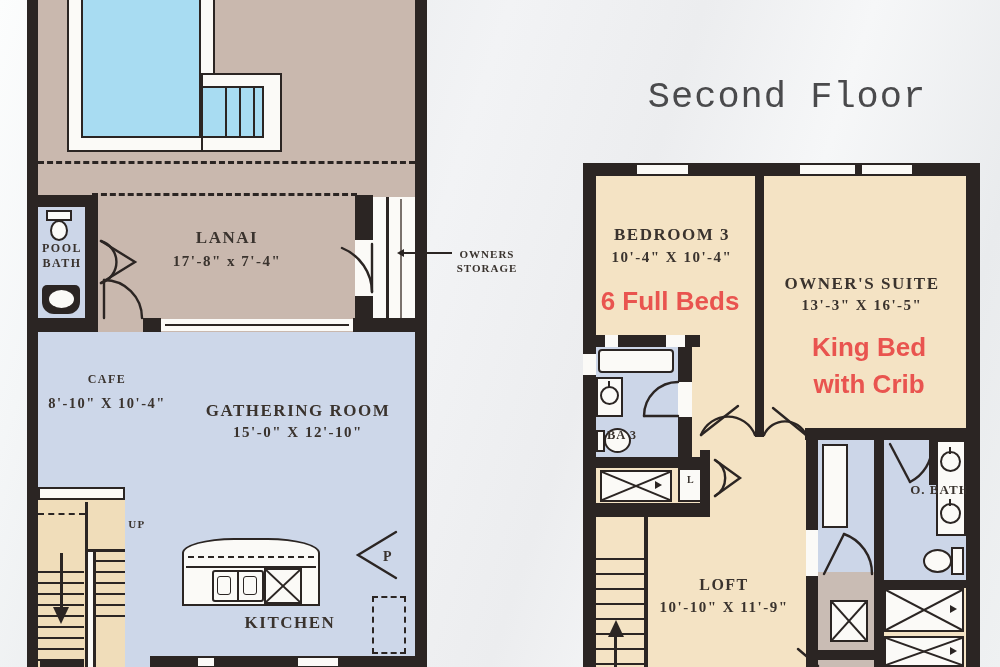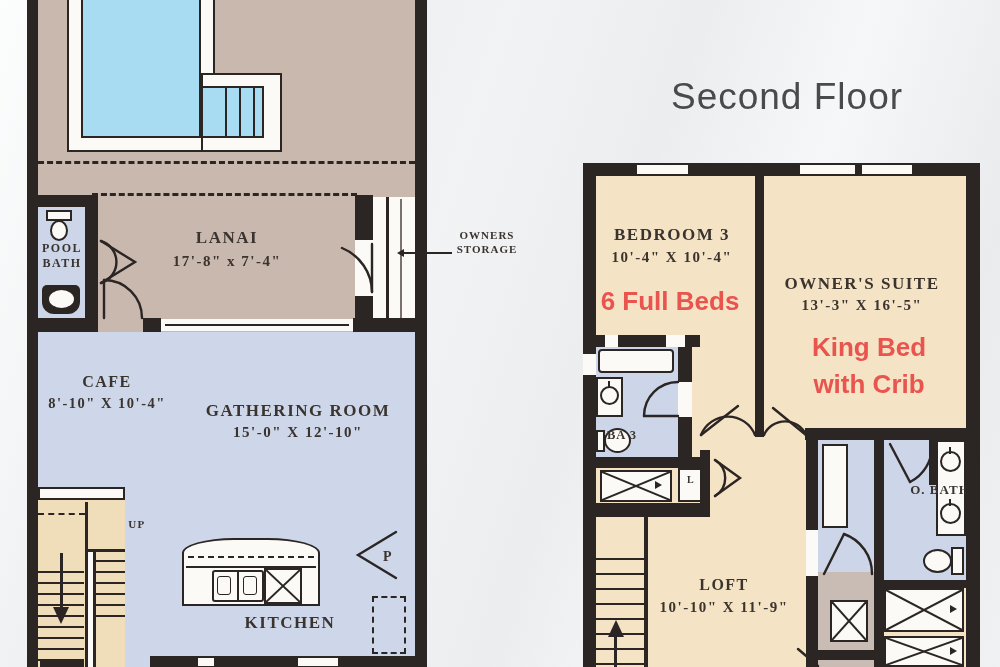--- a/index.html
+++ b/index.html
@@ -7,21 +7,21 @@
     font-family:"Liberation Serif",serif;
     background:linear-gradient(108deg,#fcfdfd 0%,#f4f6f7 12%,#eaecee 26%,#f2f3f5 42%,#ecedef 58%,#f6f7f8 72%,#e9ebed 88%,#eff1f2 100%);}
   .a{position:absolute;box-sizing:border-box;}
   .w{background:#2b2523;}
   .white{background:#fbfaf7;}
   .b2{border:2.2px solid #2b2523;}
   .lbl{font-weight:700;color:#3a332e;text-align:center;line-height:1.25;letter-spacing:1.5px;
        white-space:nowrap;transform:translateX(-50%);}
   .red{font-family:"Liberation Sans","DejaVu Sans",sans-serif;color:#e9544f;font-weight:700;
        letter-spacing:0;transform:translateX(-50%);white-space:nowrap;text-align:center;}
-  .title{font-family:Liberation Sans, sans-serif;font-weight:300;color:#4a4a4c;
+  .title{font-family:Liberation Mono, monospace;font-weight:300;color:#4a4a4c;
        letter-spacing:1px;transform:translateX(-50%);white-space:nowrap;}
   .dashH{border-top:3px dashed #2b2523;}
   .dashH2{border-top:2px dashed #2b2523;}
   .arc{overflow:visible;}
   .arc path{stroke:#2b2523;stroke-width:2.4;fill:none;stroke-linecap:round;}
   .xb{background:#fbfaf7;border:2.4px solid #2b2523;}
   .xb svg{display:block;width:100%;height:100%;}
   .xb line{stroke:#2b2523;stroke-width:2;}
   .tread{background:#2b2523;height:2.4px;}
   .tri-r{width:0;height:0;border-left:7px solid #2b2523;border-top:4.5px solid transparent;border-bottom:4.5px solid transparent;}
@@ -81,30 +81,30 @@
       <path d="M4,2 A38,38 0 0 1 42,40"></path>
     </svg>
   <svg class="a arc" style="left:338px;top:240px;" width="38" height="56" viewBox="0 0 38 56">
       <path d="M34,4 L34,52"></path>
       <path d="M4,8 A48,48 0 0 1 34,52"></path>
     </svg>
 
   <div class="a lbl" style="left:227px;top:227px;font-size:17px;">LANAI</div>
   <div class="a lbl" style="left:227px;top:252px;font-size:15px;">17'-8" x 7'-4"</div>
 
-  <div class="a lbl" style="left:487px;top:229px;font-size:11px;letter-spacing:1px;">
+  <div class="a lbl" style="left:487px;top:248px;font-size:11px;letter-spacing:1px;">
     <span style="display:block">OWNERS</span>
     <span style="display:block">STORAGE</span>
   </div>
   <div class="a" style="left:404px;top:252px;width:48px;height:1.8px;background:#2b2523;"></div>
   <div class="a tri-l" style="left:397px;top:249px;"></div>
 
   <div class="a" style="left:38px;top:332px;width:377px;height:335px;background:#cdd7e9;"></div>
 
-  <div class="a lbl" style="left:107px;top:372px;font-size:16px;">CAFE</div>
+  <div class="a lbl" style="left:107px;top:372px;font-size:12px;">CAFE</div>
   <div class="a lbl" style="left:107px;top:394px;font-size:14.5px;">8'-10" X 10'-4"</div>
   <div class="a lbl" style="left:298px;top:400px;font-size:17px;">GATHERING ROOM</div>
   <div class="a lbl" style="left:298px;top:423px;font-size:15px;">15'-0" X 12'-10"</div>
 
   <div class="a" style="left:38px;top:500px;width:87px;height:167px;background:#f0ddba;"></div>
   <div class="a white b2" style="left:38px;top:487px;width:87px;height:13px;"></div>
   <div class="a dashH2" style="left:38px;top:513px;width:47px;height:0;"></div>
   <div class="a w" style="left:85px;top:502px;width:3px;height:165px;"></div>
   <div class="a white" style="left:88px;top:551px;width:5px;height:116px;"></div>
   <div class="a w" style="left:93px;top:551px;width:3px;height:116px;"></div>

